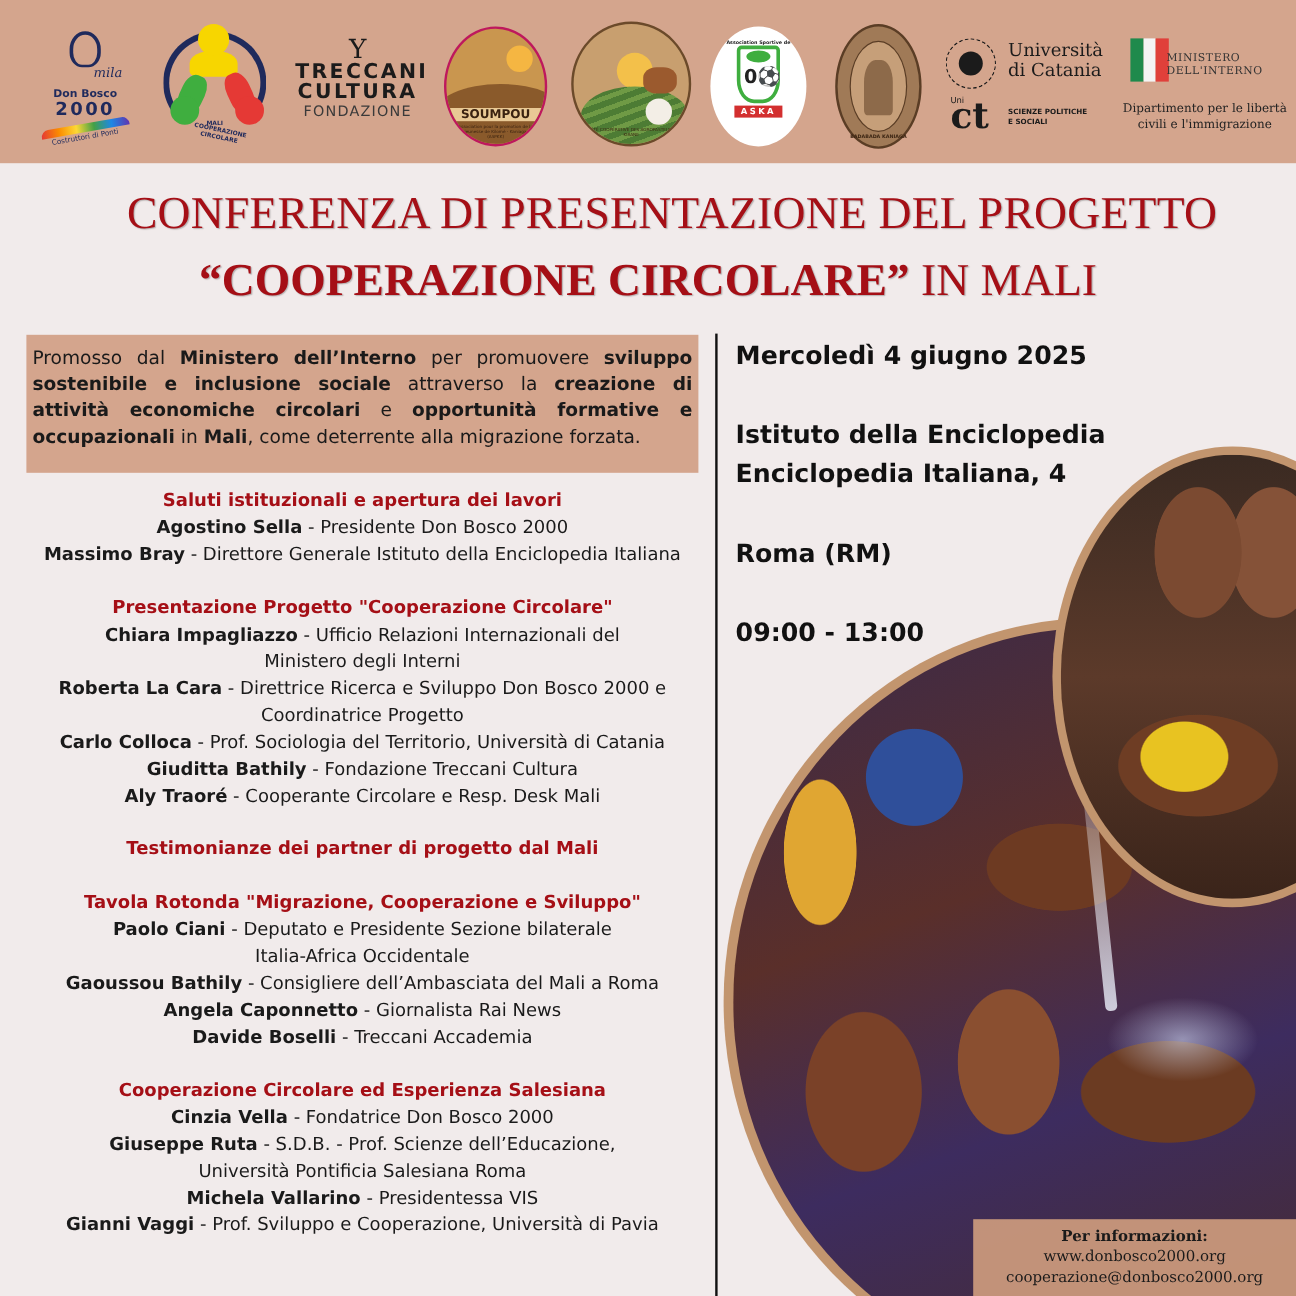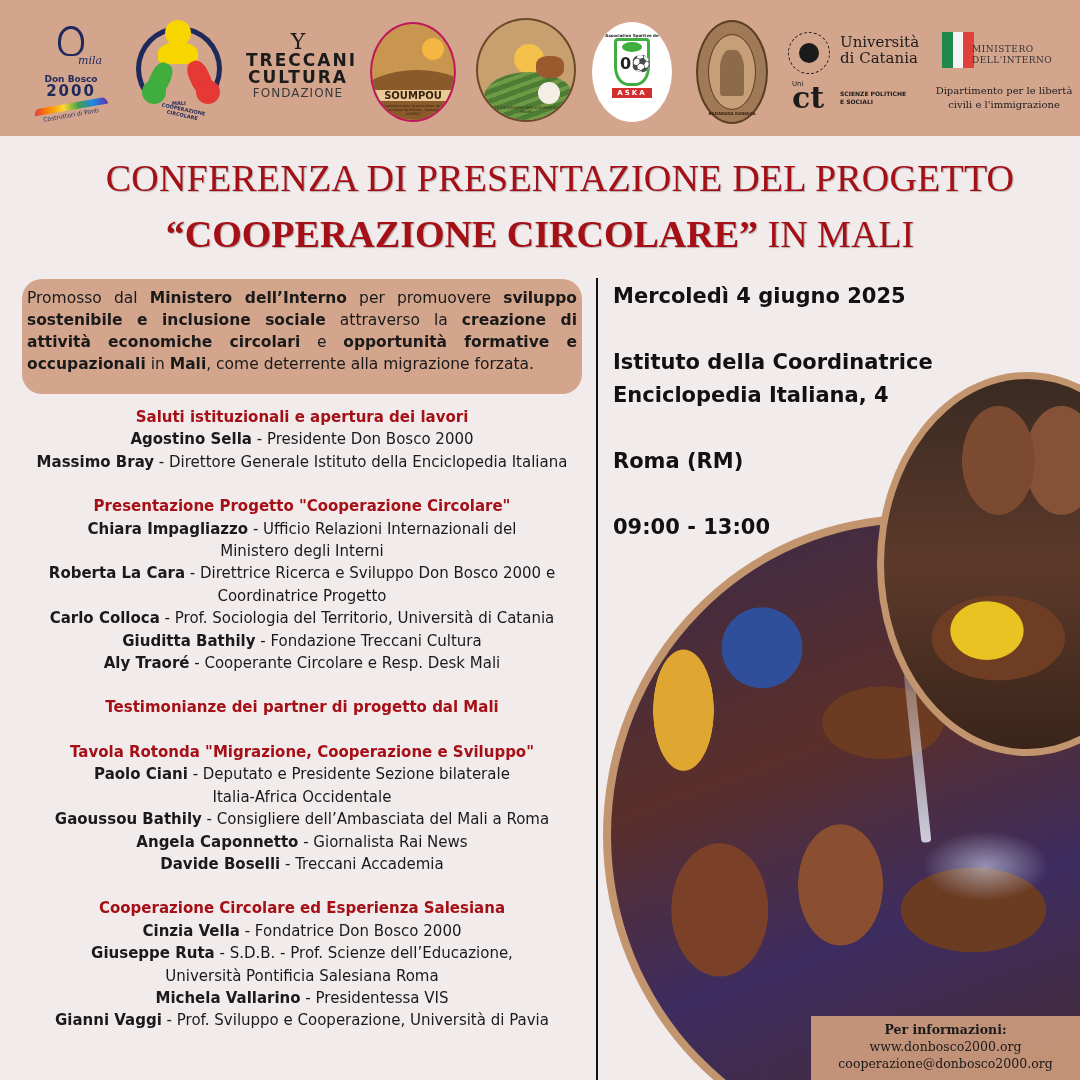--- a/index.html
+++ b/index.html
@@ -78,21 +78,21 @@
   .title { position: absolute; left: 0; top: 150px; width: 1080px; text-align: center; font-family: "Liberation Serif", serif; color: #a50f16; text-shadow: 1px 1px 1px rgba(0,0,0,0.25); }
   .title .l1 { font-size: 38px; line-height: 56px; letter-spacing: 0.2px; padding-left: 40px; }
   .title .l2 { font-size: 38px; line-height: 56px; font-weight: bold; padding-left: 0; }
   .title .l2 .q { font-weight: bold; }
   .title .l2 .rest { font-weight: normal; }
 
   
   .vdivider { position: absolute; left: 596px; top: 278px; width: 2px; height: 802px; background: #111; }
 
   
-  .intro { position: absolute; left: 22px; top: 279px; width: 560px; height: 115px; background: #d4a58d; padding: 8px 5px 0 5px; font-size: 15.5px; line-height: 22px; text-align: justify; color: #1a1a1a; border-radius: 20px; }
+  .intro { position: absolute; left: 22px; top: 279px; width: 560px; height: 115px; background: #d4a58d; padding: 8px 5px 0 5px; font-size: 15.5px; line-height: 22px; text-align: justify; color: #1a1a1a; }
   .intro b { font-weight: bold; }
 
   
   .program { position: absolute; left: 0; top: 406px; width: 604px; text-align: center; font-size: 15px; line-height: 22.4px; color: #1a1a1a; }
   .program .sec { color: #a50f16; font-weight: bold; font-size: 15px; }
   .program .gap { height: 22px; }
   .program .row b { font-weight: bold; }
 
   
   .details { position: absolute; left: 613px; top: 280px; width: 440px; font-size: 21px; font-weight: bold; line-height: 33px; color: #111; }
@@ -243,21 +243,21 @@
     <div class="row"><b>Cinzia Vella</b><span> - Fondatrice Don Bosco 2000</span></div>
     <div class="row"><b>Giuseppe Ruta</b><span> - S.D.B. - Prof. Scienze dell’Educazione,</span></div>
     <div>Università Pontificia Salesiana Roma</div>
     <div class="row"><b>Michela Vallarino</b><span> - Presidentessa VIS</span></div>
     <div class="row"><b>Gianni Vaggi</b><span> - Prof. Sviluppo e Cooperazione, Università di Pavia</span></div>
   </div>
 
 <div class="details">
   <div>Mercoledì 4 giugno 2025</div>
   <div class="blank"></div>
-  <div>Istituto della Coordinatrice</div>
+  <div>Istituto della Enciclopedia</div>
   <div>Enciclopedia Italiana, 4</div>
   <div class="blank"></div>
   <div>Roma (RM)</div>
   <div class="blank"></div>
   <div>09:00 - 13:00</div>
 </div>
 
 <div class="photo-big">
   <div class="img">
       <div class="water"></div>

